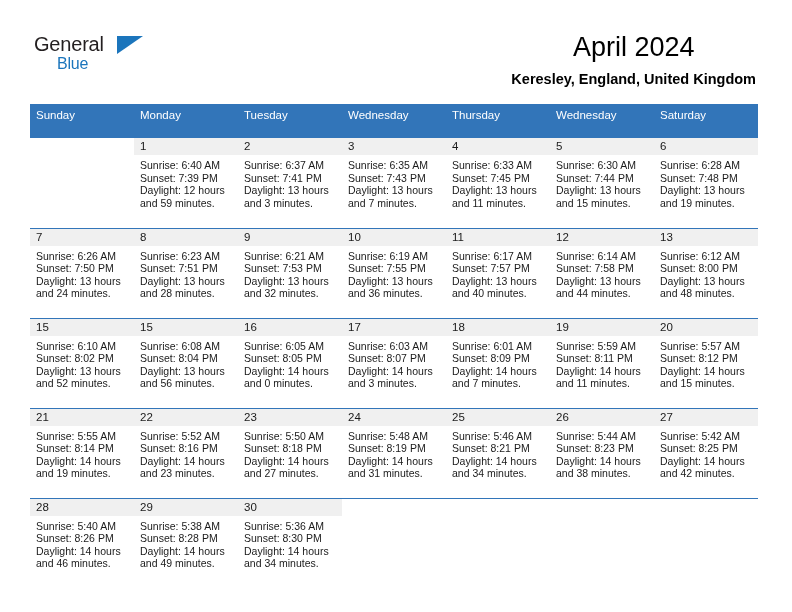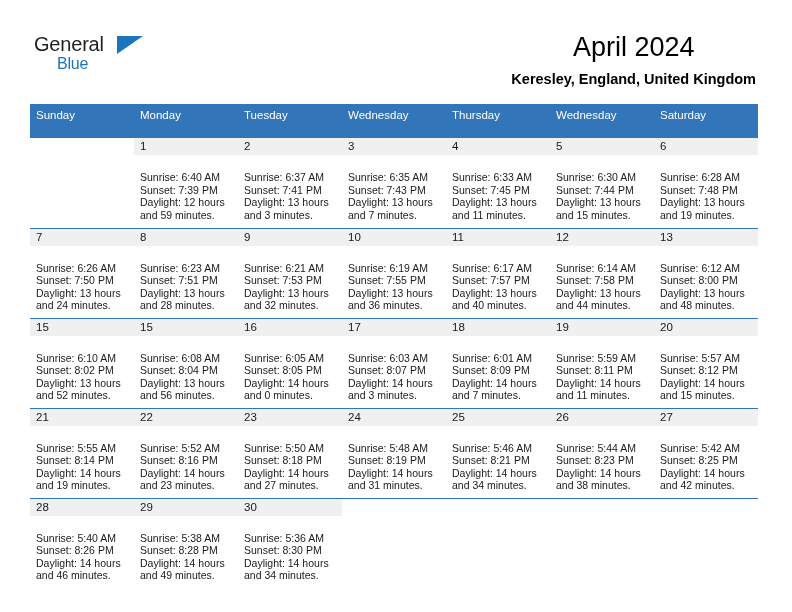--- a/index.html
+++ b/index.html
@@ -125,21 +125,21 @@
   .daynum-band {
     background: #f0f0f0;
     height: 17px;
     line-height: 17px;
     padding-left: 6px;
     font-size: 11.5px;
     color: #1a1a1a;
     box-sizing: border-box;
   }
   .cell-body {
-    padding: 16px 5px 0 6px;
+    padding: 4px 5px 0 6px;
     font-size: 10.5px;
     line-height: 12.6px;
     color: #1a1a1a;
   }
   .cell-body div {
     white-space: nowrap;
   }
   .cell-blank .daynum-band {
     background: #ffffff;
   }

